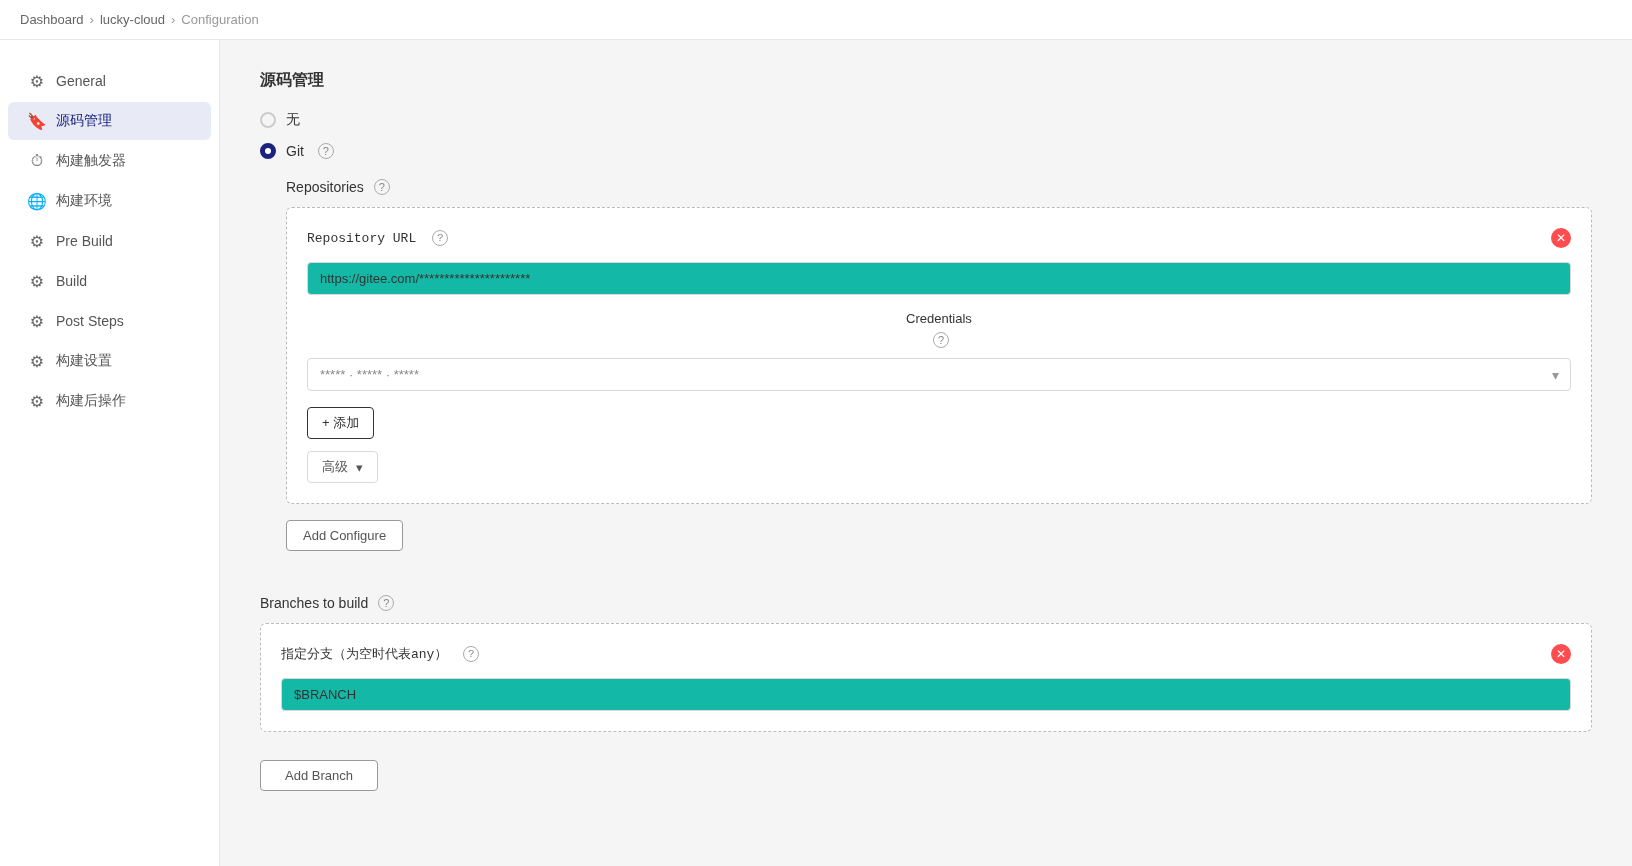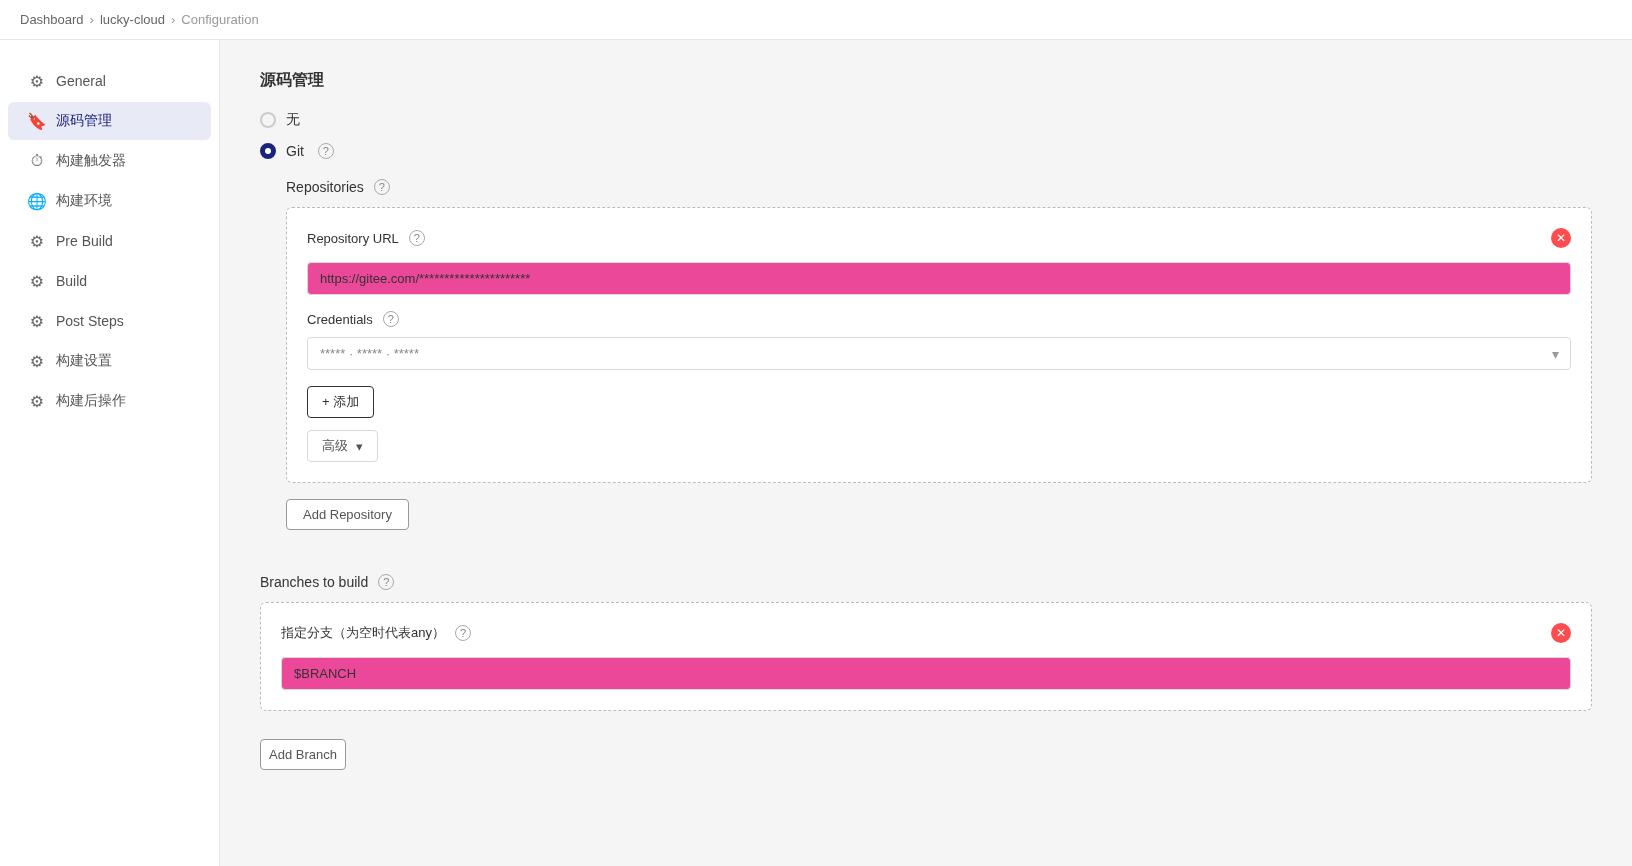--- a/index.html
+++ b/index.html
@@ -154,21 +154,22 @@
       align-items: center;
       justify-content: space-between;
       margin-bottom: 14px;
     }
     .dashed-box-title {
       font-size: 13px;
       font-weight: 500;
       color: #333;
       display: flex;
       align-items: center;
-      gap: 6px;
+      gap: 12px;
+      font-family: Liberation Mono, monospace;
     }
     .close-btn {
       width: 20px;
       height: 20px;
       border-radius: 50%;
       background: #ff4d4f;
       color: white;
       border: none;
       cursor: pointer;
       display: flex;
@@ -177,21 +178,21 @@
       font-size: 12px;
       line-height: 1;
     }
     .text-input {
       width: 100%;
       border: 1px solid #d9d9d9;
       border-radius: 4px;
       padding: 8px 12px;
       font-size: 13px;
       color: #333;
-      background: #ec4899;
+      background: #14b8a6;
       outline: none;
     }
     .select-input {
       width: 100%;
       border: 1px solid #d9d9d9;
       border-radius: 4px;
       padding: 8px 12px;
       font-size: 13px;
       color: #555;
       background: #fff;
@@ -258,25 +259,26 @@
       margin-top: 20px;
     }
     .field-label {
       font-size: 13px;
       font-weight: 500;
       color: #333;
       margin-bottom: 10px;
       display: flex;
       align-items: center;
       gap: 6px;
+      flex-direction: column;
     }
     .add-branch-btn {
       display: inline-flex;
       align-items: center;
-      padding: 7px 8px;
+      padding: 7px 24px;
       border: 1px solid #999;
       border-radius: 4px;
       background: #fff;
       font-size: 13px;
       cursor: pointer;
       color: #555;
       margin-top: 12px;
     }
     .credentials-value {
       color: #888;
@@ -383,21 +385,21 @@
           </button>
         </div>
 
         <button class="advanced-btn">
           <span>高级</span>
           <span>▾</span>
         </button>
       </div>
 
       <button class="add-repository-btn">
-        <span>Add Repository</span>
+        <span>Add Configure</span>
       </button>
     </div>
 
     <div class="branches-section">
       <div class="subsection-label">
         <span>Branches to build</span>
         <span class="help-icon">?</span>
       </div>
 
       <div class="dashed-box">

